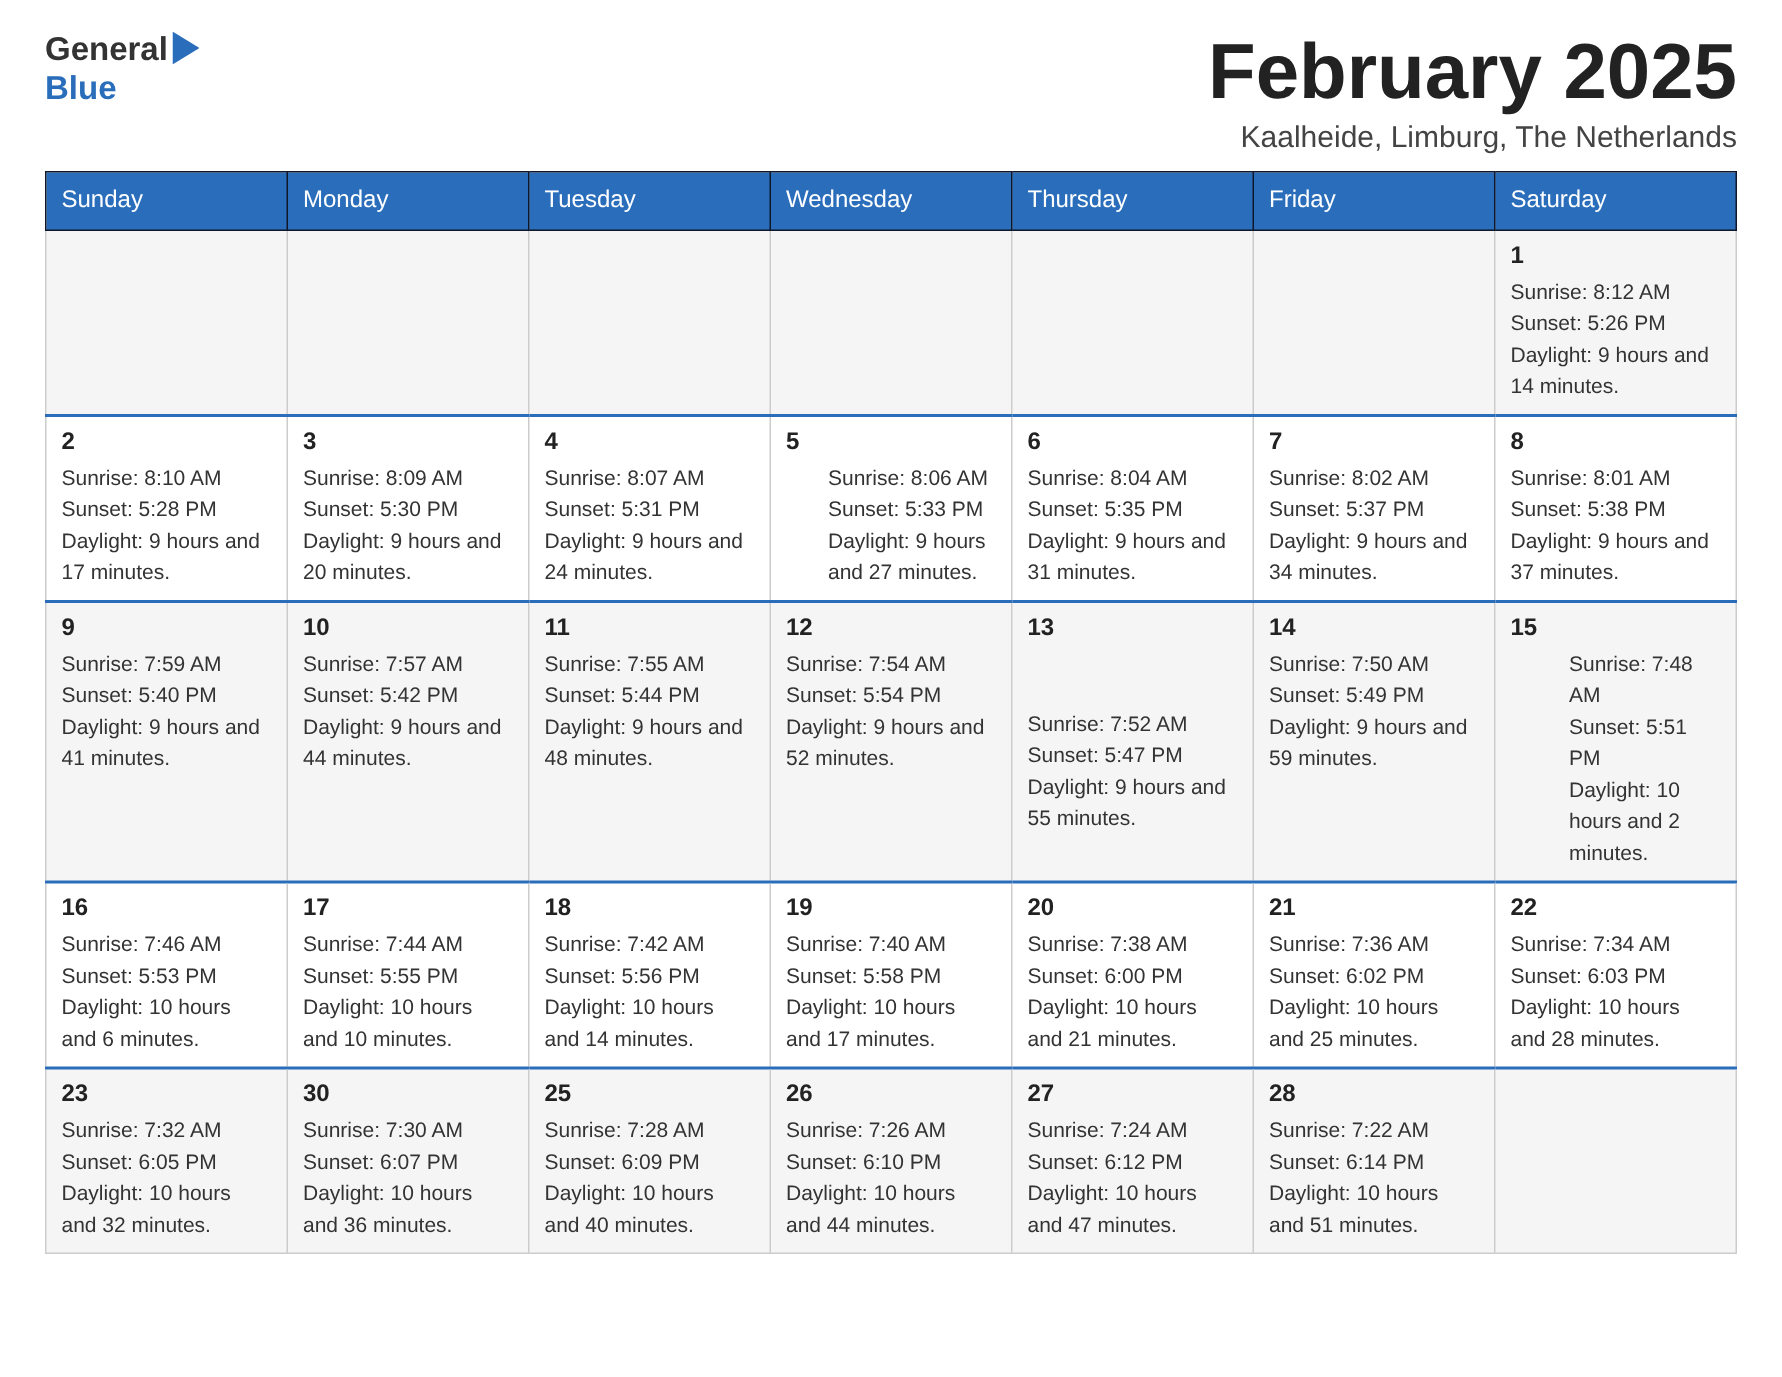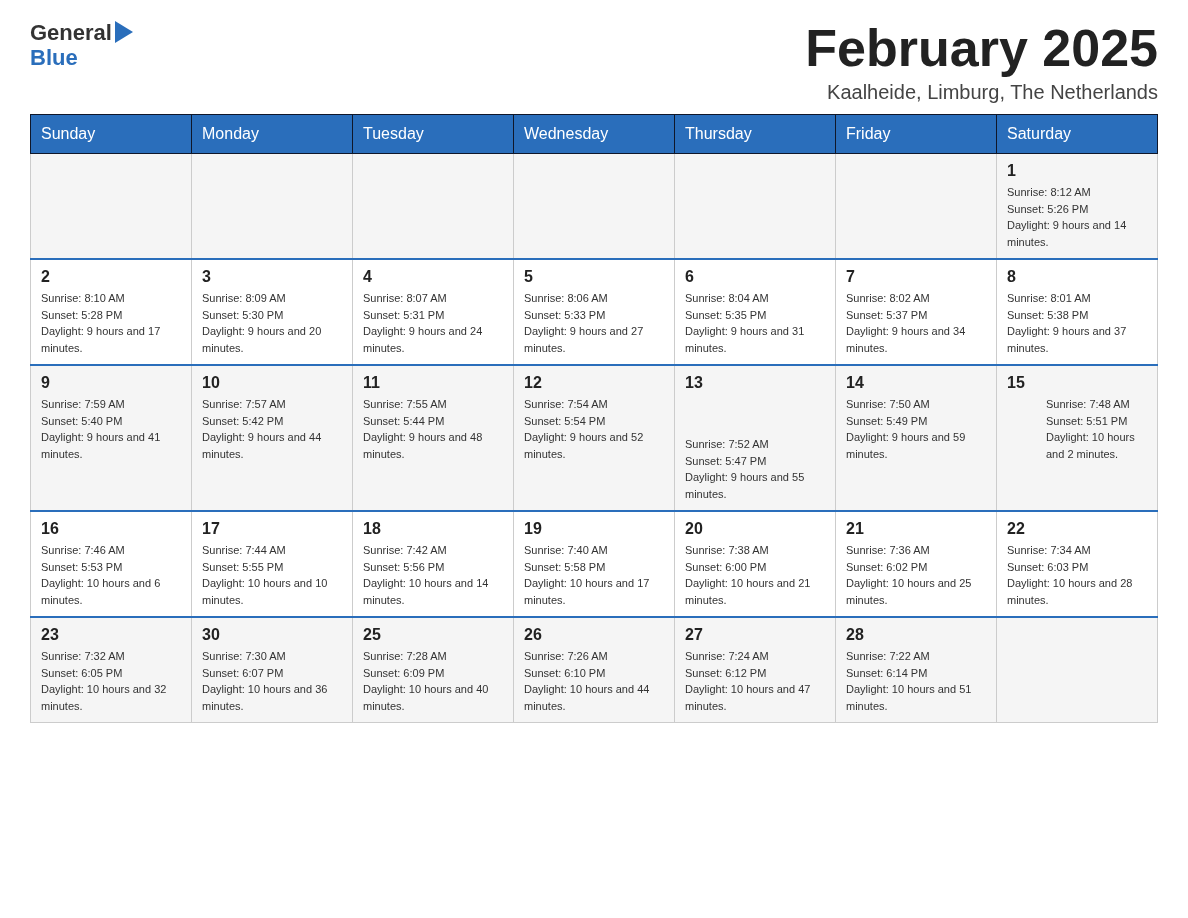--- a/index.html
+++ b/index.html
@@ -73,21 +73,21 @@
     .calendar-table tr:nth-child(even) td {
       background-color: #fff;
     }
     .day-number {
       font-size: 16px;
       font-weight: bold;
       color: #222;
       margin-bottom: 4px;
     }
     .day-info {
-      font-size: 11px;
+      font-size: 14px;
       color: #333;
       line-height: 1.5;
     }
     .empty-cell {
       background-color: #f5f5f5;
     }
     .row-border-top td {
       border-top: 2px solid #2a6ebb;
     }
   </style>
@@ -157,21 +157,21 @@
 Daylight: 9 hours and 20 minutes.</div>
         </td>
         <td>
           <div class="day-number">4</div>
           <div class="day-info" style="white-space: pre-line;">Sunrise: 8:07 AM
 Sunset: 5:31 PM
 Daylight: 9 hours and 24 minutes.</div>
         </td>
         <td>
           <div class="day-number">5</div>
-          <div class="day-info" style="white-space: pre-line;">Sunrise: 8:06 AM
+          <div class="day-info" style="white-space: pre-line; margin-left: 28px;">Sunrise: 8:06 AM
 Sunset: 5:33 PM
 Daylight: 9 hours and 27 minutes.</div>
         </td>
         <td>
           <div class="day-number">6</div>
           <div class="day-info" style="white-space: pre-line;">Sunrise: 8:04 AM
 Sunset: 5:35 PM
 Daylight: 9 hours and 31 minutes.</div>
         </td>
         <td>

